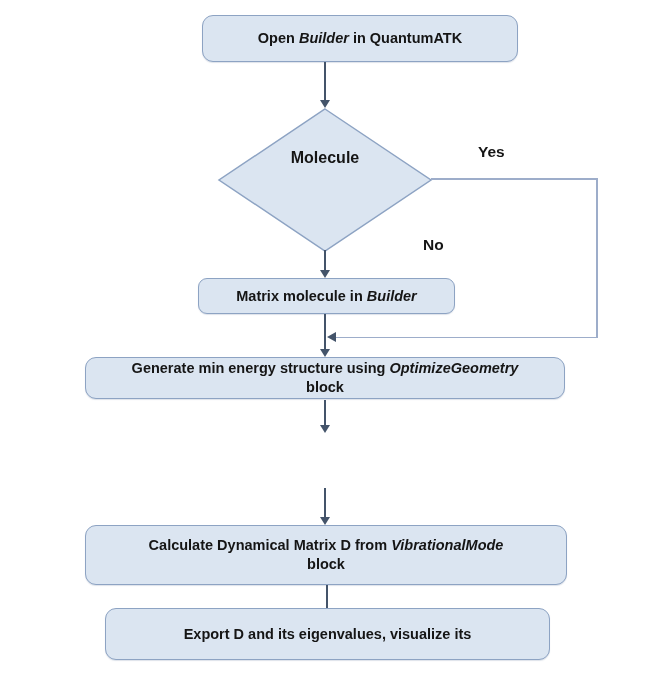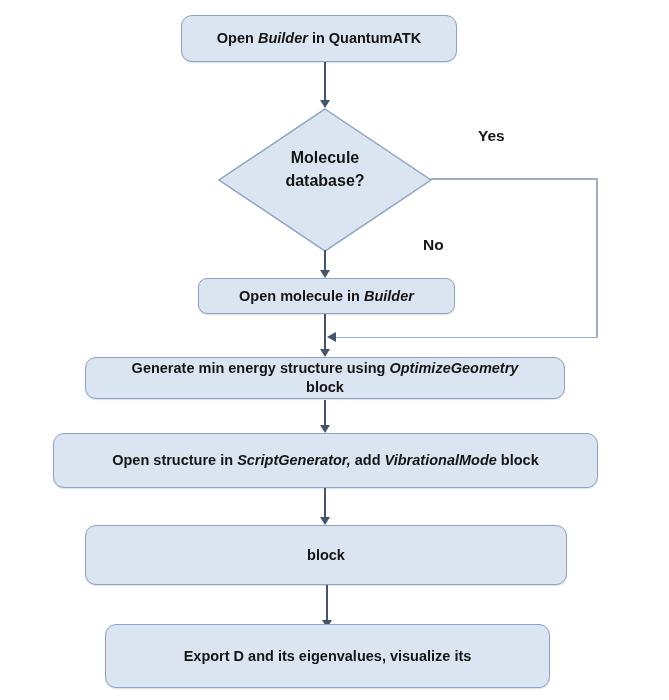--- a/index.html
+++ b/index.html
@@ -49,73 +49,70 @@
     fill:var(--box-fill);
     stroke:var(--box-border);
     stroke-width:1.5;
   }
 </style>
 </head>
 <body>
 
 <div class="canvas">
 
-  <div class="node" style="left:181px;top:15px;width:276px;height:47px">
+  <div class="node" style="left:202px;top:15px;width:316px;height:47px">
     <div><span>Open </span><span class="it">Builder</span><span> in QuantumATK</span></div>
   </div>
 
   <div class="vline" style="left:324px;top:62px;height:39px"></div>
   <div class="head-down" style="left:320px;top:100px"></div>
 
   <svg class="abs" style="left:217px;top:107px" width="216" height="146">
     <polygon points="108,2 214,73 108,144 2,73"></polygon>
   </svg>
   <div class="diamond-text" style="left:245px;top:146px;width:160px">
     <div>Molecule</div>
-    <div>database?</div>
   </div>
 
-  <div class="blabel" style="left:478px;top:127px">Yes</div>
+  <div class="blabel" style="left:478px;top:143px">Yes</div>
 
   <div class="loopline" style="left:431px;top:178px;width:167px;height:1.6px"></div>
   <div class="loopline" style="left:596px;top:178px;width:1.6px;height:160px"></div>
   <div class="loopline" style="left:335px;top:336.5px;width:262px;height:1.6px"></div>
   <div class="head-left" style="left:327px;top:332px"></div>
 
   <div class="blabel" style="left:423px;top:236px">No</div>
 
   <div class="vline" style="left:324px;top:250px;height:20px"></div>
   <div class="head-down" style="left:320px;top:270px"></div>
 
   <div class="node" style="left:198px;top:278px;width:257px;height:36px;border-radius:9px">
-    <div><span>Open molecule in </span><span class="it">Builder</span></div>
+    <div><span>Matrix molecule in </span><span class="it">Builder</span></div>
   </div>
 
   <div class="vline" style="left:324px;top:314px;height:35px"></div>
   <div class="head-down" style="left:320px;top:349px"></div>
 
   <div class="node" style="left:85px;top:357px;width:480px;height:42px">
     <div><span>Generate min energy structure using </span><span class="it">OptimizeGeometry</span></div>
     <div>block</div>
   </div>
 
   <div class="vline" style="left:324px;top:400px;height:25px"></div>
   <div class="head-down" style="left:320px;top:425px"></div>
 
-  <div class="node" style="left:53px;top:433px;width:545px;height:55px">
-    <div><span>Open structure in </span><span class="it">ScriptGenerator,</span><span> add </span><span class="it">VibrationalMode</span><span> block</span></div>
-  </div>
 
   <div class="vline" style="left:324px;top:488px;height:29px"></div>
   <div class="head-down" style="left:320px;top:517px"></div>
 
   <div class="node" style="left:85px;top:525px;width:482px;height:60px">
+    <div><span>Calculate Dynamical Matrix D from </span><span class="it">VibrationalMode</span></div>
     <div>block</div>
   </div>
 
   <div class="vline" style="left:326px;top:585px;height:35px"></div>
   <div class="head-down" style="left:322px;top:620px"></div>
 
-  <div class="node" style="left:105px;top:624px;width:445px;height:64px">
+  <div class="node" style="left:105px;top:608px;width:445px;height:52px">
     <div>Export D and its eigenvalues, visualize its</div>
   </div>
 
 </div>
 
 </body></html>

